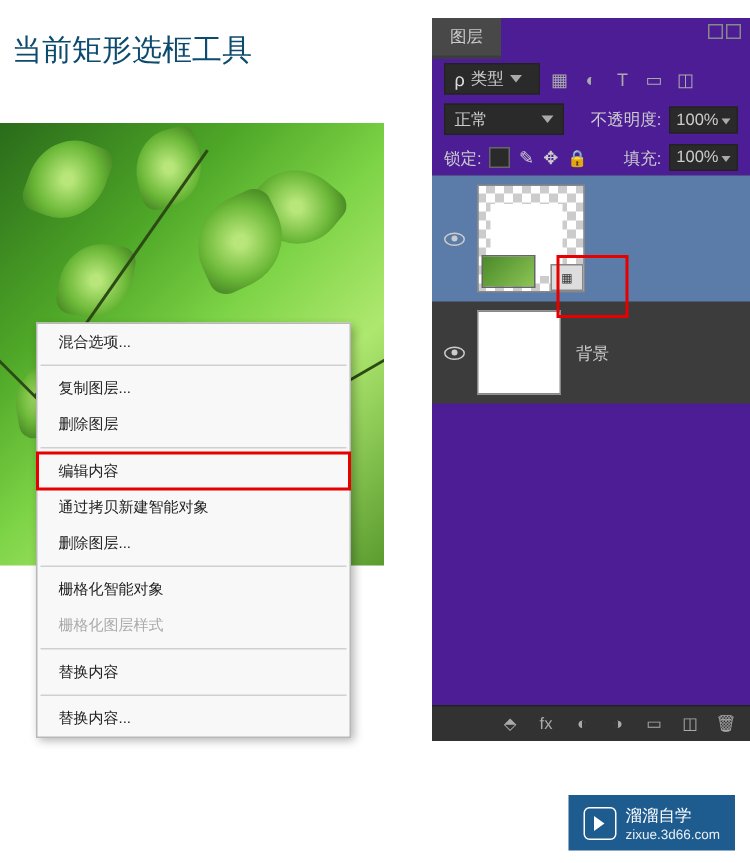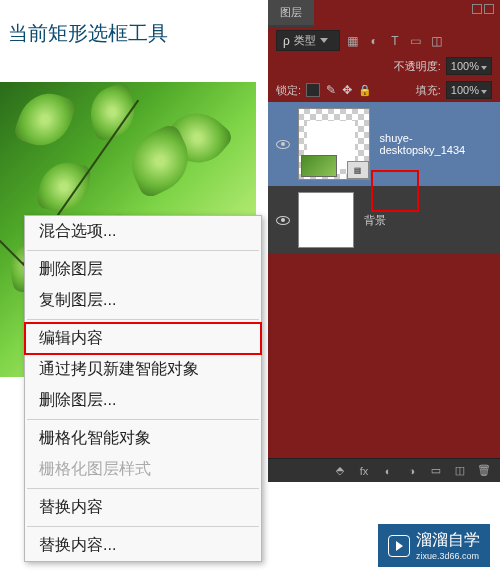--- a/index.html
+++ b/index.html
@@ -6,29 +6,29 @@
     body { width: 500px; height: 575px; background: #fff; position: relative; overflow: hidden; }
     
     .title-text { position: absolute; top: 20px; left: 8px; color: #0c4a6e; font-size: 20px; font-weight: 500; }
     
     .canvas-image { position: absolute; top: 82px; left: 0; width: 256px; height: 295px; 
       background: linear-gradient(135deg, #2a6b1a 0%, #4fa828 30%, #7dd346 50%, #aee86f 70%, #5a9b2f 100%);
       overflow: hidden; }
     .leaf { position: absolute; background: radial-gradient(ellipse, #b8e67a 10%, #6bb838 60%, #3d7a1f 100%); border-radius: 60% 20% 60% 20%; }
     .stem { position: absolute; background: #2d4a15; }
     
-    .context-menu { position: absolute; top: 215px; left: 24px; width: 238px; background: #f8f8f8; 
-      border: 1px solid #b8b8b8; box-shadow: 2px 2px 6px rgba(0,0,0,0.3); font-size: 16px; z-index: 10; }
+    .context-menu { position: absolute; top: 215px; left: 24px; width: 210px; background: #f8f8f8; 
+      border: 1px solid #b8b8b8; box-shadow: 2px 2px 6px rgba(0,0,0,0.3); font-size: 10px; z-index: 10; }
     .menu-item { padding: 5px 14px; cursor: pointer; color: #222; }
     .menu-item.disabled { color: #aaa; cursor: default; font-family: Liberation Mono, monospace; }
     .menu-item.highlighted { border: 2px solid #e60000; margin: -1px; padding: 4px 13px; }
     .menu-sep { height: 1px; background: #d0d0d0; margin: 3px 2px; }
     
-    .panel { position: absolute; top: 0; right: 0; width: 232px; height: 482px; 
-      background: #7f1d1d; color: #ccc; font-size: 11px; }
+    .panel { position: absolute; top: 12px; right: 0; width: 212px; height: 482px; 
+      background: #4c1d95; color: #ccc; font-size: 11px; }
     .panel-tab { background: #484848; padding: 5px 12px; display: inline-block; border-bottom: 2px solid #3c3c3c; }
     .panel-top-icons { position: absolute; top: 4px; right: 6px; display: flex; gap: 2px; }
     .pt-icon { width: 10px; height: 10px; border: 1px solid #888; }
     
     .row { display: flex; align-items: center; padding: 3px 8px; gap: 5px; }
     .dropdown { background: #2a2a2a; border: 1px solid #222; padding: 2px 6px; display: flex; align-items: center; gap: 4px; }
     .chev { width: 0; height: 0; border-left: 4px solid transparent; border-right: 4px solid transparent; border-top: 5px solid #aaa; }
     .filter-icon { width: 16px; height: 14px; display: flex; align-items: center; justify-content: center; color: #aaa; font-size: 12px; }
     .slider-val { background: #2a2a2a; border: 1px solid #222; padding: 2px 4px; min-width: 42px; text-align: right; }
     .sm-chev { width: 0; height: 0; border-left: 3px solid transparent; border-right: 3px solid transparent; border-top: 4px solid #aaa; display: inline-block; margin-left: 2px; }
@@ -54,21 +54,21 @@
     .bg-thumb { width: 56px; height: 56px; background: #fff; border: 1px solid #888; margin-left: 4px; }
     
     .panel-bottom { position: absolute; bottom: 0; left: 0; right: 0; height: 24px; background: #323232; 
       display: flex; align-items: center; justify-content: flex-end; gap: 8px; padding: 0 8px; border-top: 1px solid #222; }
     .pb-icon { width: 16px; height: 14px; color: #aaa; font-size: 11px; display: flex; align-items: center; justify-content: center; }
     
     .watermark { position: absolute; bottom: 8px; right: 10px; background: #1e5b8f; color: #fff; 
       padding: 6px 10px; display: flex; align-items: center; gap: 6px; font-size: 10px; z-index: 20; }
     .wm-logo { width: 22px; height: 22px; border: 1.5px solid #fff; border-radius: 4px; display: flex; align-items: center; justify-content: center; }
     .wm-tri { width: 0; height: 0; border-top: 5px solid transparent; border-bottom: 5px solid transparent; border-left: 7px solid #fff; }
-    .wm-main { font-size: 16px; font-weight: 500; }
+    .wm-main { font-size: 11px; font-weight: 500; }
     .wm-sub { font-size: 9px; opacity: 0.9; }
   </style>
 </head>
 <body>
 
 <div class="title-text">当前矩形选框工具</div>
 
 <div class="canvas-image">
   <div class="leaf" style="top:10px;left:20px;width:50px;height:55px;transform:rotate(20deg)"></div>
   <div class="leaf" style="top:5px;left:90px;width:45px;height:50px;transform:rotate(-15deg)"></div>
@@ -80,22 +80,22 @@
   <div class="leaf" style="top:180px;left:160px;width:58px;height:54px;transform:rotate(50deg)"></div>
   <div class="leaf" style="top:230px;left:60px;width:50px;height:52px;transform:rotate(-30deg)"></div>
   <div class="stem" style="top:0;left:80px;width:2px;height:200px;transform:rotate(35deg)"></div>
   <div class="stem" style="top:60px;left:20px;width:2px;height:240px;transform:rotate(-45deg)"></div>
   <div class="stem" style="top:100px;left:200px;width:2px;height:180px;transform:rotate(60deg)"></div>
 </div>
 
 <div class="context-menu" id="ctx-menu">
     <div class="menu-item">混合选项...</div>
     <div class="menu-sep"></div>
+    <div class="menu-item">复制图层...</div>
     <div class="menu-item">删除图层</div>
-    <div class="menu-item">复制图层...</div>
     <div class="menu-sep"></div>
     <div class="menu-item highlighted">编辑内容</div>
     <div class="menu-item">通过拷贝新建智能对象</div>
     <div class="menu-item">删除图层...</div>
     <div class="menu-sep"></div>
     <div class="menu-item">栅格化智能对象</div>
     <div class="menu-item disabled">栅格化图层样式</div>
     <div class="menu-sep"></div>
     <div class="menu-item">替换内容</div>
     <div class="menu-sep"></div>
@@ -116,20 +116,24 @@
       <div class="chev"></div>
     </div>
     <div class="filter-icon">▦</div>
     <div class="filter-icon">◐</div>
     <div class="filter-icon">T</div>
     <div class="filter-icon">▭</div>
     <div class="filter-icon">◫</div>
   </div>
   
   <div class="row">
+    <div class="dropdown" style="width:80px">
+      <span>正常</span>
+      <div class="chev" style="margin-left:auto"></div>
+    </div>
     <span style="margin-left:auto">不透明度:</span>
     <div class="slider-val"><span>100%</span><span class="sm-chev"></span></div>
   </div>
   
   <div class="row">
     <span>锁定:</span>
     <div class="lock-icons">
       <div class="lock-box"></div>
       <span style="font-size:12px">✎</span>
       <span style="font-size:12px">✥</span>
@@ -144,21 +148,20 @@
       <div class="eye">
           <div class="eye-icon"></div>
         </div>
       <div class="thumb-wrap">
         <div class="thumb">
           <div class="thumb-inner"></div>
           <div class="mini-leaf"></div>
           <div class="smart-badge">▦</div>
         </div>
       </div>
-      <div class="layer-name">shuye-desktopsky_1434</div>
     </div>
     <div class="layer-row">
       <div class="eye">
           <div class="eye-icon"></div>
         </div>
       <div class="bg-thumb"></div>
       <div class="layer-name">背景</div>
     </div>
   </div>
   

